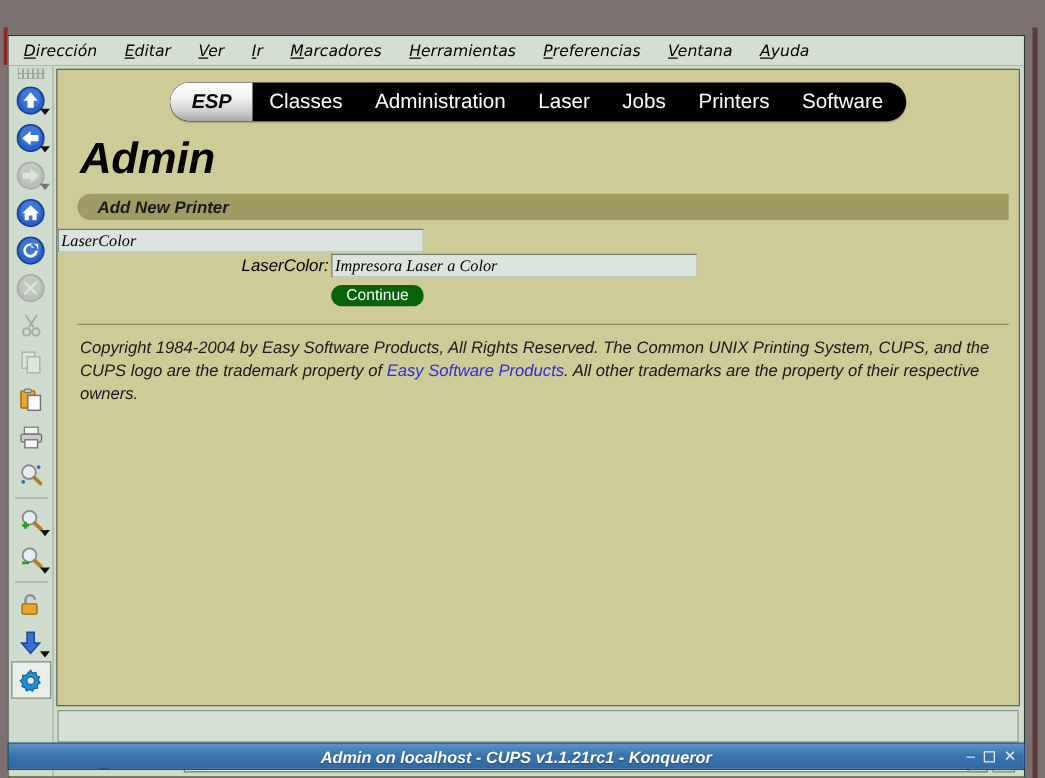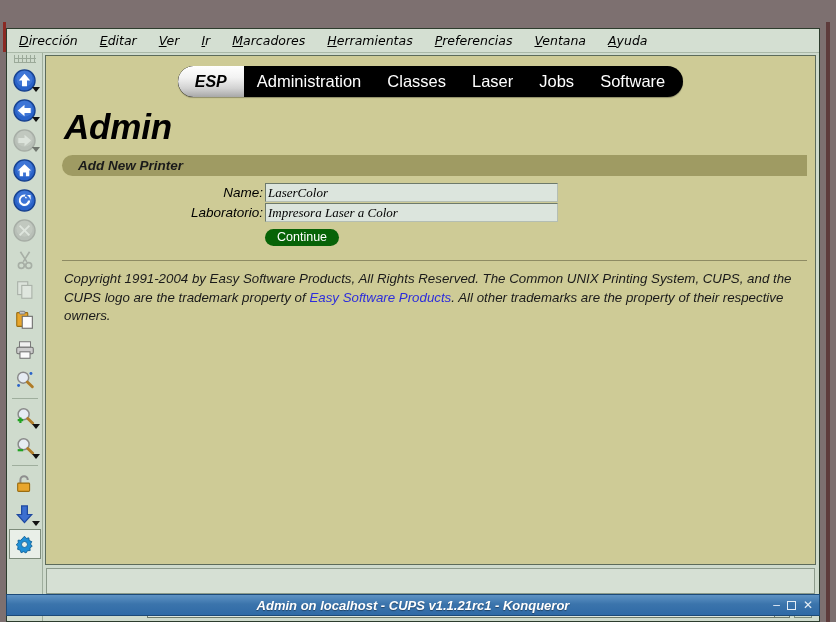--- a/index.html
+++ b/index.html
@@ -486,50 +486,50 @@
           </svg>
         </div>
       </div>
 
       <div id="content">
         <div id="page">
 
           <div class="tabbar-wrap">
             <div class="tabbar">
               <div class="tab active">ESP</div>
+              <div class="tab">Classes</div>
               <div class="tab">Administration</div>
-              <div class="tab">Classes</div>
               <div class="tab">Laser</div>
               <div class="tab">Jobs</div>
+              <div class="tab">Printers</div>
               <div class="tab">Software</div>
             </div>
           </div>
 
           <h1 class="page-title">Admin</h1>
 
           <div class="section-header">Add New Printer</div>
 
           <div class="form">
             <div class="form-row">
-              <div class="form-label">Name:</div>
               <input class="form-input" type="text" value="LaserColor" style="">
             </div>
             <div class="form-row">
-              <div class="form-label">Laboratorio:</div>
+              <div class="form-label">LaserColor:</div>
               <input class="form-input" type="text" value="Impresora Laser a Color" style="">
             </div>
             <div class="btn-row">
               <button class="btn-green">Continue</button>
             </div>
           </div>
 
           <hr class="rule">
 
           <div class="copyright">
-            <span>Copyright 1991-2004 by Easy Software Products, All Rights Reserved. The Common UNIX Printing System, CUPS, and the CUPS logo are the trademark property of </span><a href="#">Easy Software Products</a><span>. All other trademarks are the property of their respective owners.</span>
+            <span>Copyright 1984-2004 by Easy Software Products, All Rights Reserved. The Common UNIX Printing System, CUPS, and the CUPS logo are the trademark property of </span><a href="#">Easy Software Products</a><span>. All other trademarks are the property of their respective owners.</span>
           </div>
         </div>
 
         <div id="statusbar"></div>
 
         <div id="addressbar">
           <div class="ab-grip"></div>
           <div class="ab-clear">
             <svg width="14" height="14" viewBox="0 0 16 16">
               <rect x="1.5" y="1.5" width="13" height="13" fill="#f4f4f4" stroke="#1a1a1a" stroke-width="1.4"></rect>

